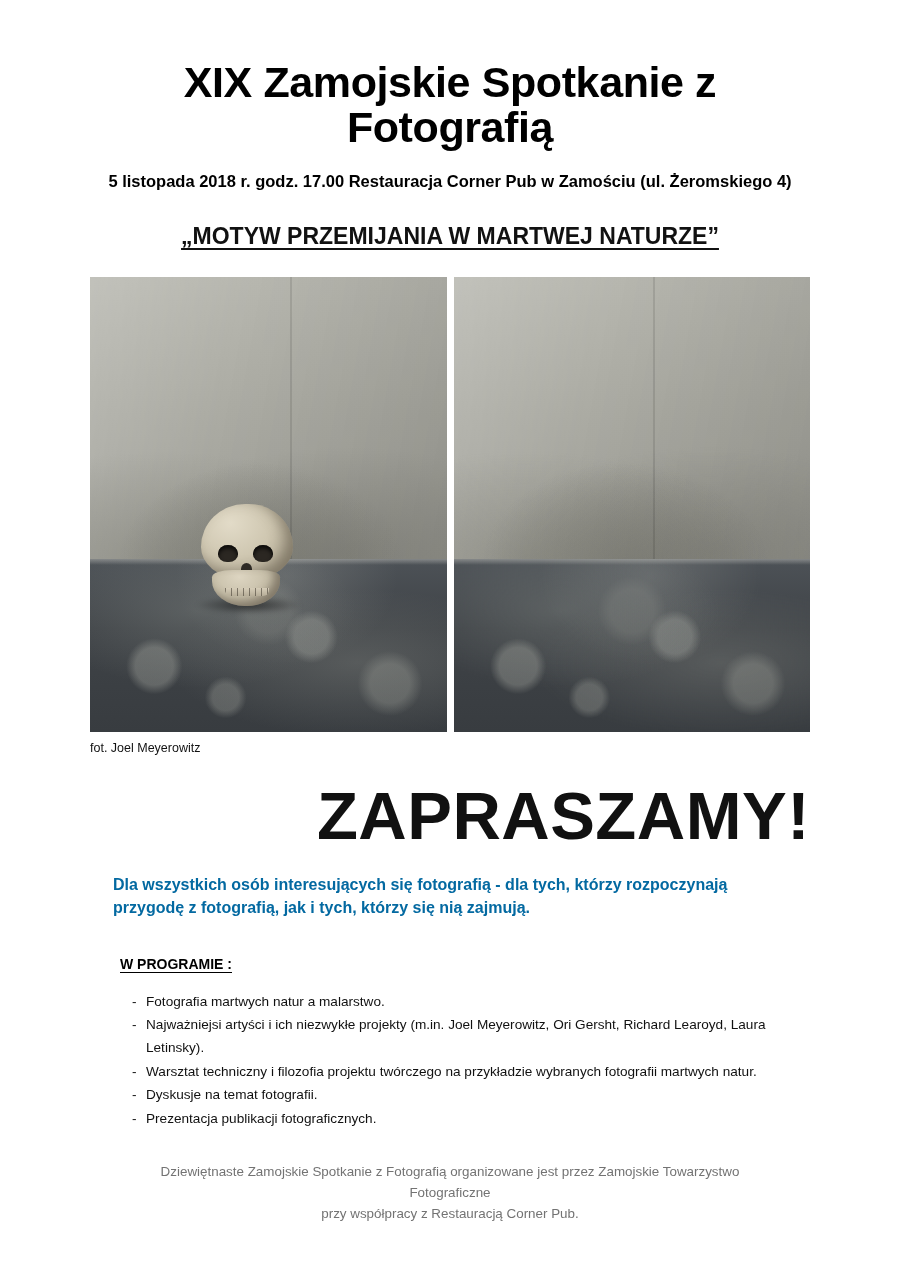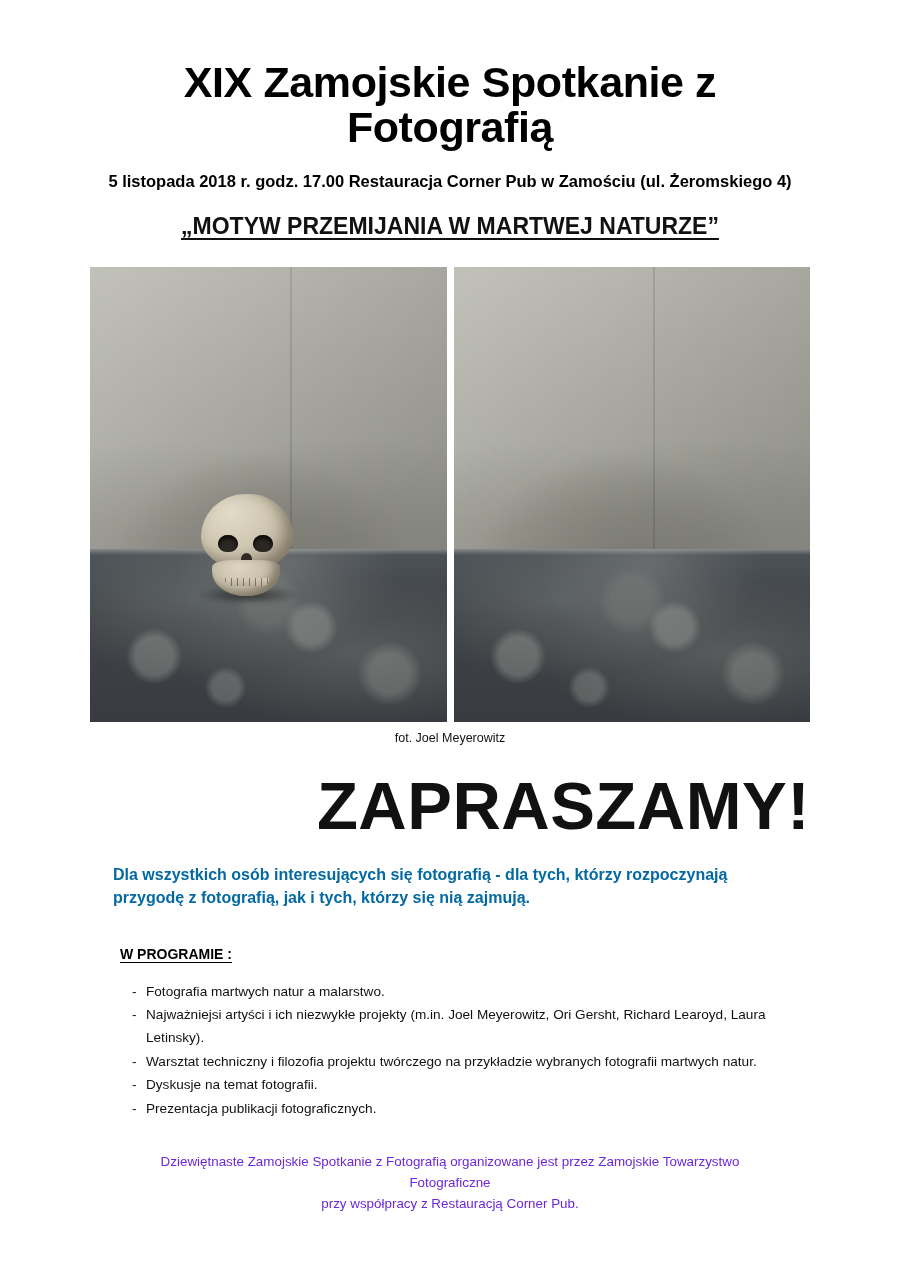--- a/index.html
+++ b/index.html
@@ -39,21 +39,21 @@
     font-size: 16.5px;
     font-weight: bold;
     margin: 0;
     padding-top: 22px;
     color: #000;
   }
   .theme {
     text-align: center;
     font-size: 23px;
     font-weight: bold;
-    margin: 0;
+    margin: 10px;
     padding-top: 22px;
     text-decoration: underline;
     text-underline-offset: 4px;
     color: #111;
   }
 
   
   .photos {
     display: flex;
     gap: 7px;
@@ -179,21 +179,21 @@
   }
   .skull .shadow {
     position: absolute;
     left: -6px; top: 92px;
     width: 108px; height: 18px;
     background: radial-gradient(ellipse at 50% 50%, rgba(0,0,0,0.55) 0%, rgba(0,0,0,0) 70%);
     filter: blur(2px);
   }
 
   .credit {
-    text-align: center;
+    text-align: left;
     font-size: 12.5px;
     margin: 0;
     padding-top: 9px;
     color: #111;
   }
 
   
   .zapraszamy {
     text-align: right;
     font-size: 67px;
@@ -241,21 +241,21 @@
     left: 0;
     top: 0;
   }
 
   .closing {
     text-align: center;
     font-size: 13.4px;
     line-height: 1.55;
     margin: 0;
     padding: 32px 55px 0 55px;
-    color: #6d28d9;
+    color: #737373;
   }
 
   
   .logo-wrap {
     display: flex;
     justify-content: center;
     align-items: center;
     padding-top: 26px;
     gap: 9px;
   }

